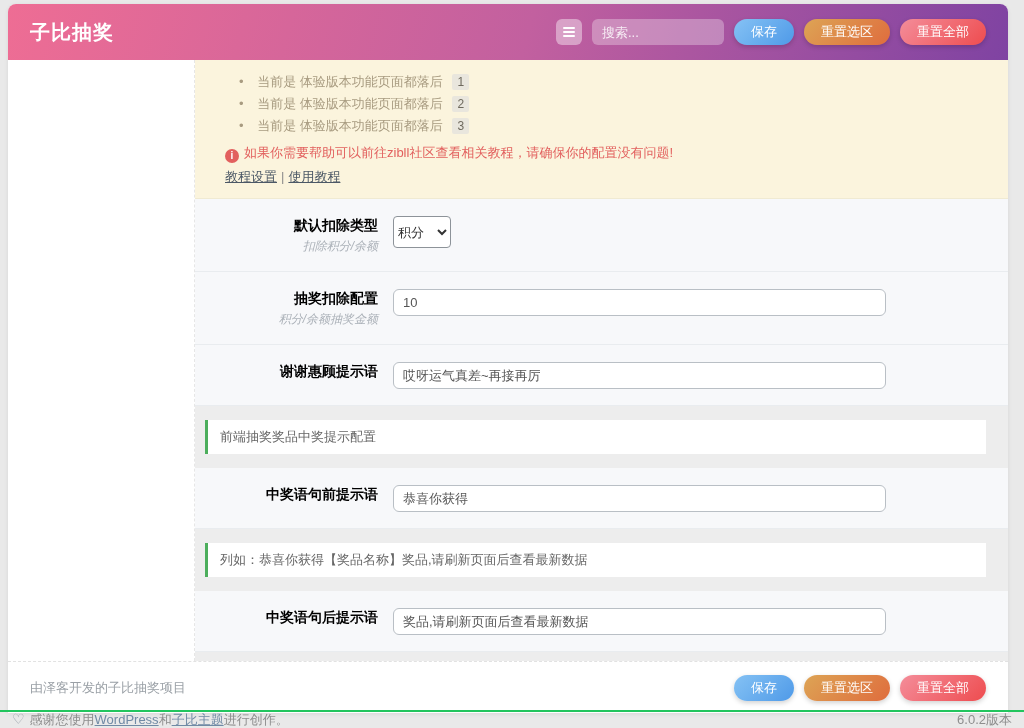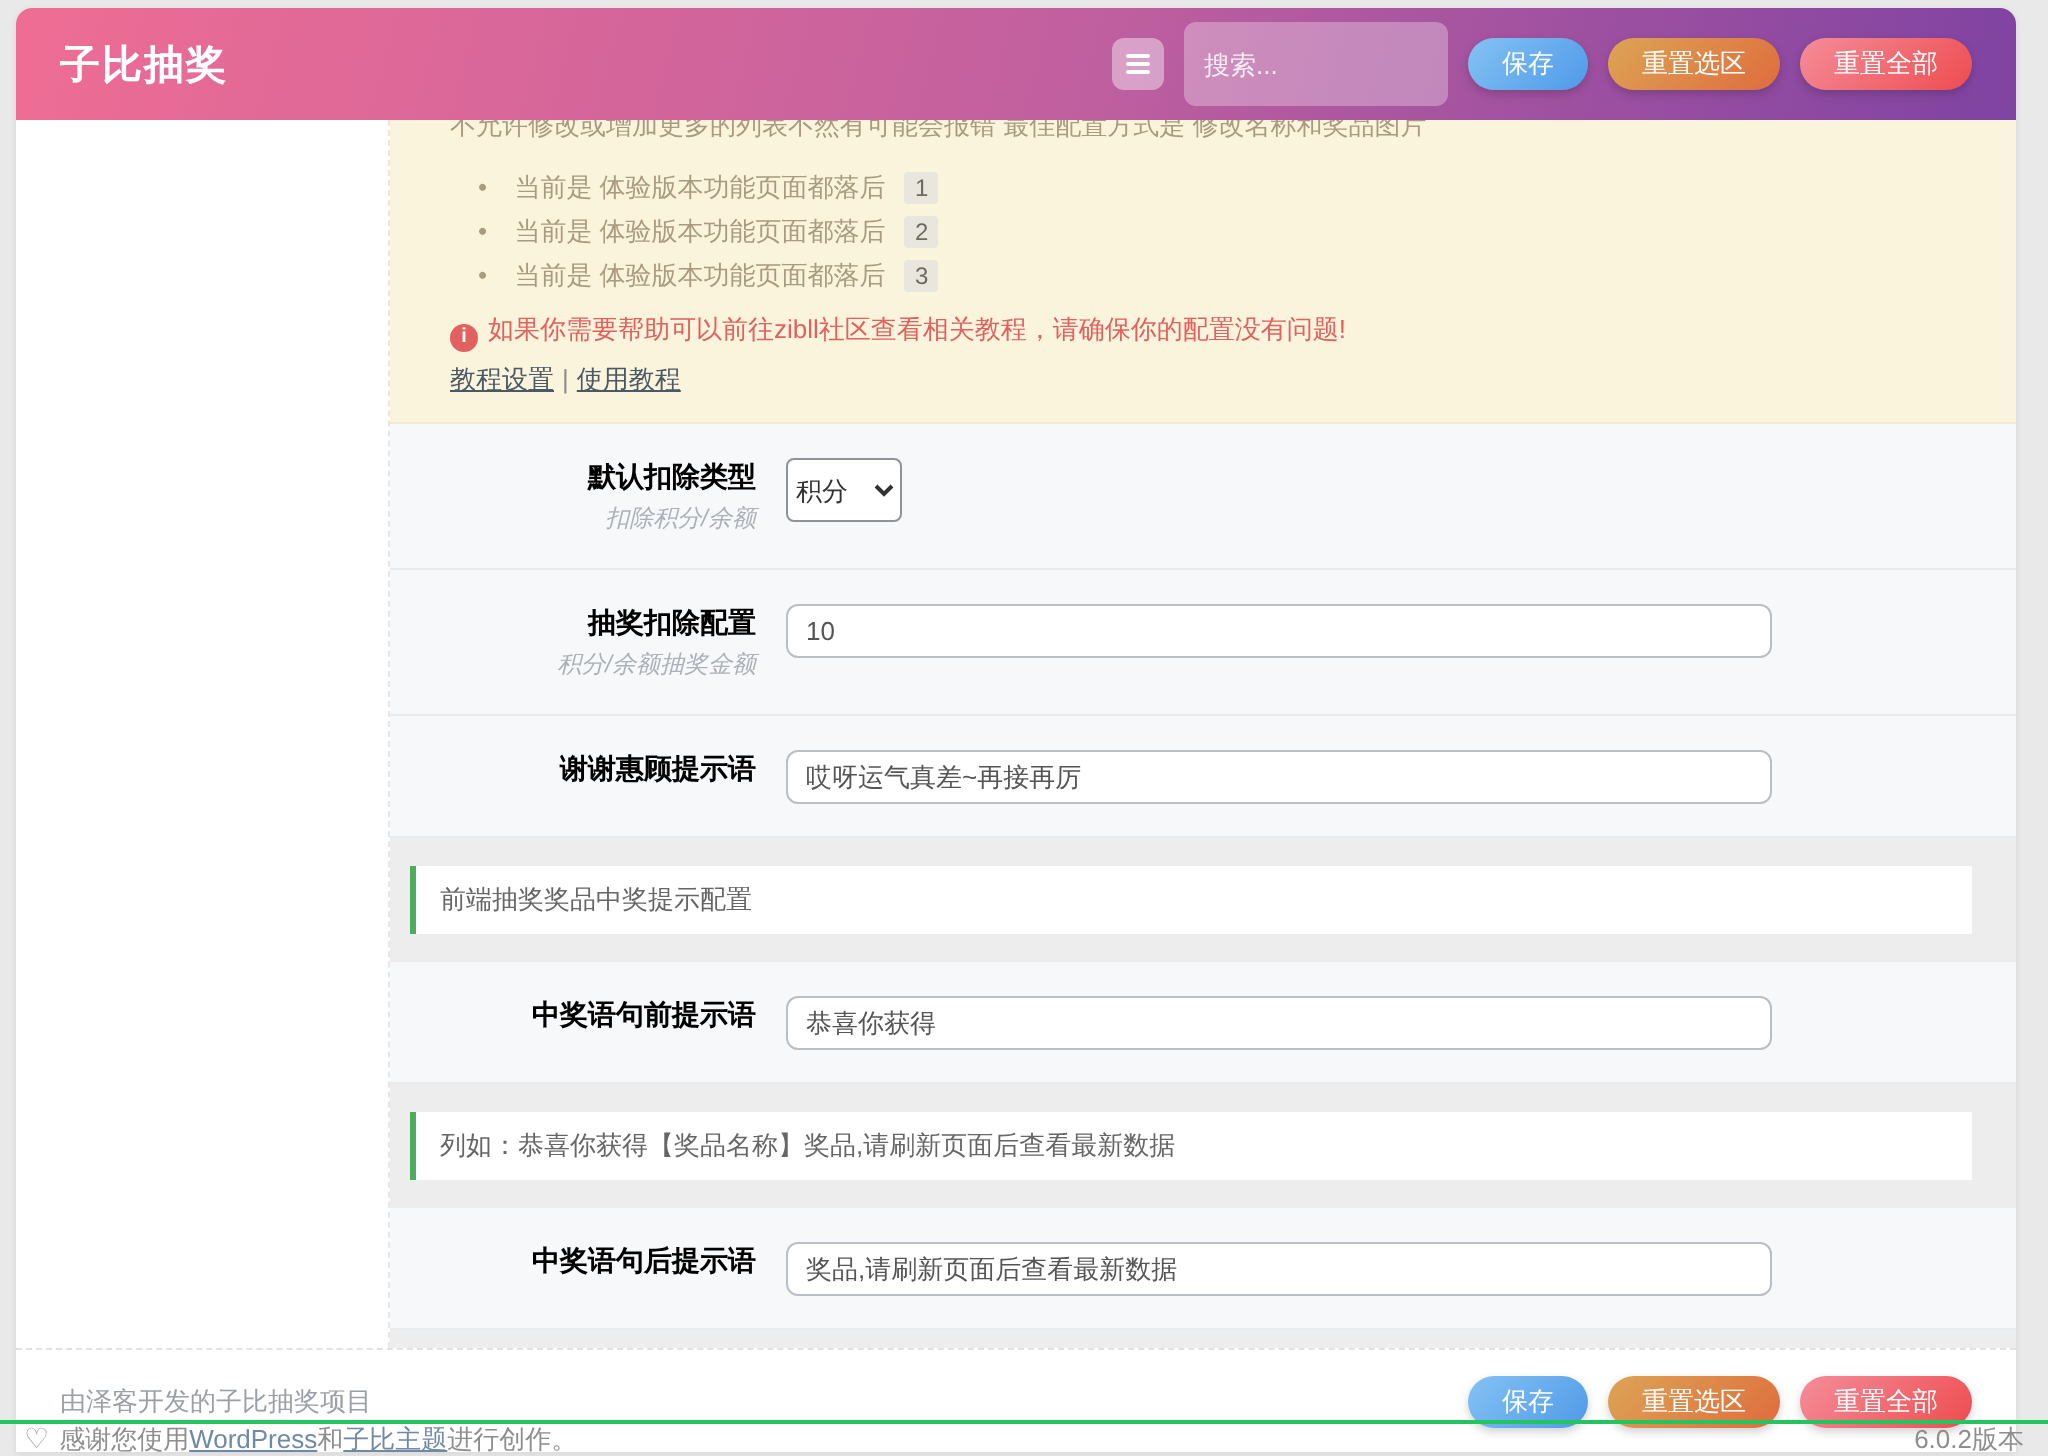--- a/index.html
+++ b/index.html
@@ -25,21 +25,21 @@
   .topbar-title { color:#fff; font-size:20px; font-weight:bold; letter-spacing:1px; }
   .topbar-right { margin-left:auto; display:flex; align-items:center; gap:10px; }
   .icon-btn {
     width:26px; height:26px; border-radius:6px;
     background:rgba(255,255,255,.42);
     display:flex; align-items:center; justify-content:center; cursor:pointer;
   }
   .menu-glyph { width:12px; height:2px; background:#fff; border-radius:1px;
     box-shadow:0 -4px 0 #fff, 0 4px 0 #fff; }
   .search {
-    width:132px; height:42px; border:none; border-radius:6px;
+    width:132px; height:26px; border:none; border-radius:6px;
     background:rgba(255,255,255,.30); padding:0 10px;
     color:#fff; font-size:13px; outline:none;
   }
   .search::placeholder { color:rgba(255,255,255,.85); }
   .pill {
     height:26px; border:none; border-radius:14px; color:#fff;
     font-size:13px; padding:0 17px; cursor:pointer;
     box-shadow:0 2px 5px rgba(0,0,0,.18);
     font-family:inherit;
   }
@@ -135,21 +135,20 @@
       <button class="pill pill-rall">重置全部</button>
     </div>
   </div>
 
   <div class="panel-body">
     <div class="sidebar"></div>
 
     <div class="main">
 
       <div class="notice">
-        <div class="notice-topline">不允许修改或增加更多的列表不然有可能会报错 最佳配置方式是 修改名称和奖品图片</div>
         <ul>
           <li>
             <span>当前是 体验版本功能页面都落后</span>
             <span class="num-badge">1</span>
           </li>
           <li>
             <span>当前是 体验版本功能页面都落后</span>
             <span class="num-badge">2</span>
           </li>
           <li>

